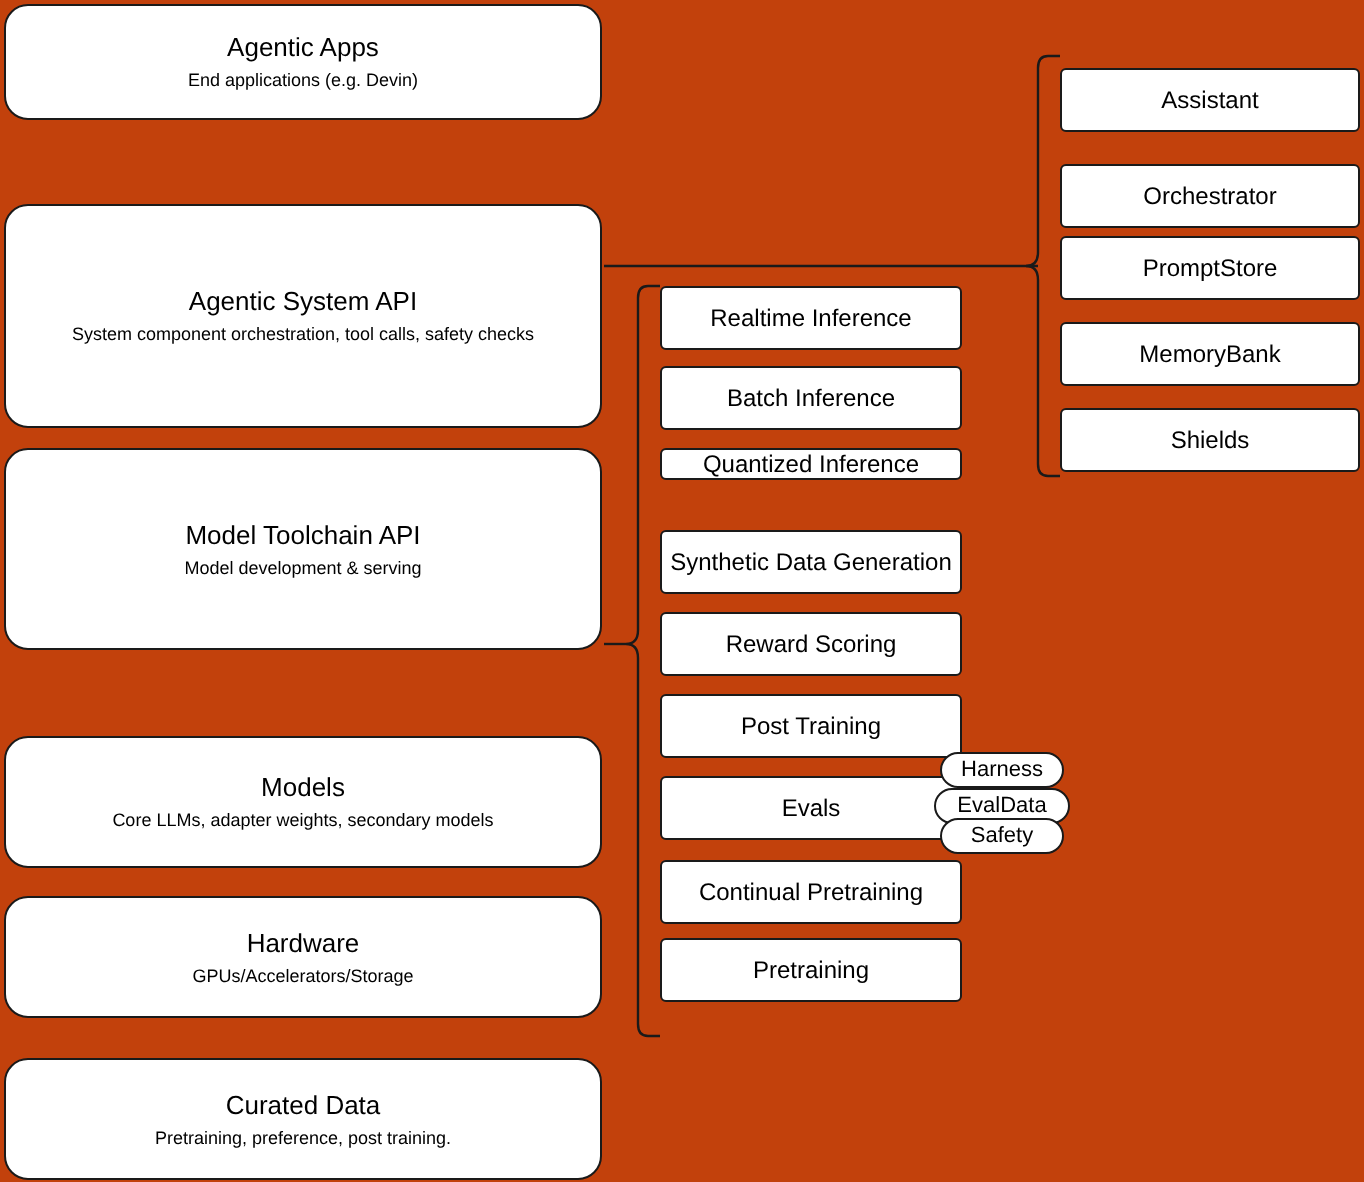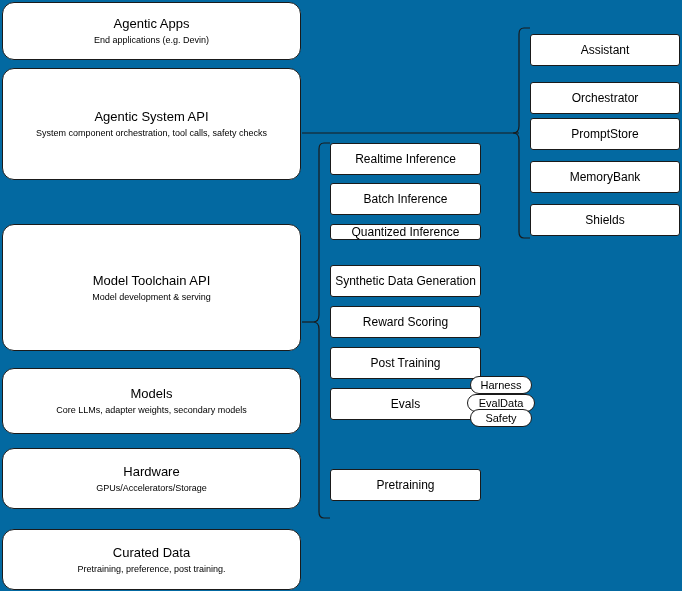--- a/index.html
+++ b/index.html
@@ -4,21 +4,21 @@
 <style>
   html, body {
     margin: 0;
     padding: 0;
     background: #ffffff;
   }
   #canvas {
     position: relative;
     width: 682px;
     height: 591px;
-    background: #0369a1;
+    background: #c2410c;
     font-family: "Liberation Sans", sans-serif;
     overflow: hidden;
   }
 
   
   .box {
     position: absolute;
     box-sizing: border-box;
     border: 1px solid #1a1a1a;
     border-radius: 12px;
@@ -108,26 +108,26 @@
              Q 319 322 319 329 L 319 512 Q 319 518 324 518 L 330 518"></path>
 
     <line x1="302" y1="322" x2="313" y2="322"></line>
   </svg>
 
   <div class="box" style="left:2px; top:2px; width:299px; height:58px;">
     <div class="layer-title">Agentic Apps</div>
     <div class="layer-sub">End applications (e.g. Devin)</div>
   </div>
 
-  <div class="box" style="left:2px; top:68px; width:299px; height:112px;">
+  <div class="box" style="left:2px; top:102px; width:299px; height:112px;">
     <div class="layer-title">Agentic System API</div>
     <div class="layer-sub">System component orchestration, tool calls, safety checks</div>
   </div>
 
-  <div class="box" style="left:2px; top:224px; width:299px; height:127px;">
+  <div class="box" style="left:2px; top:224px; width:299px; height:101px;">
     <div class="layer-title">Model Toolchain API</div>
     <div class="layer-sub">Model development &amp; serving</div>
   </div>
 
   <div class="box" style="left:2px; top:368px; width:299px; height:66px;">
     <div class="layer-title">Models</div>
     <div class="layer-sub">Core LLMs, adapter weights, secondary models</div>
   </div>
 
   <div class="box" style="left:2px; top:448px; width:299px; height:61px;">
@@ -154,20 +154,23 @@
   </div>
   <div class="item-box" style="left:330px; top:306px; width:151px; height:32px;">
     <span>Reward Scoring</span>
   </div>
   <div class="item-box" style="left:330px; top:347px; width:151px; height:32px;">
     <span>Post Training</span>
   </div>
   <div class="item-box" style="left:330px; top:388px; width:151px; height:32px;">
     <span>Evals</span>
   </div>
+  <div class="item-box" style="left:330px; top:430px; width:151px; height:32px;">
+    <span>Continual Pretraining</span>
+  </div>
   <div class="item-box" style="left:330px; top:469px; width:151px; height:32px;">
     <span>Pretraining</span>
   </div>
 
   <div class="pill" style="left:470px; top:376px; width:62px; height:18px;">
     <span>Harness</span>
   </div>
   <div class="pill" style="left:467px; top:394px; width:68px; height:18px;">
     <span>EvalData</span>
   </div>

